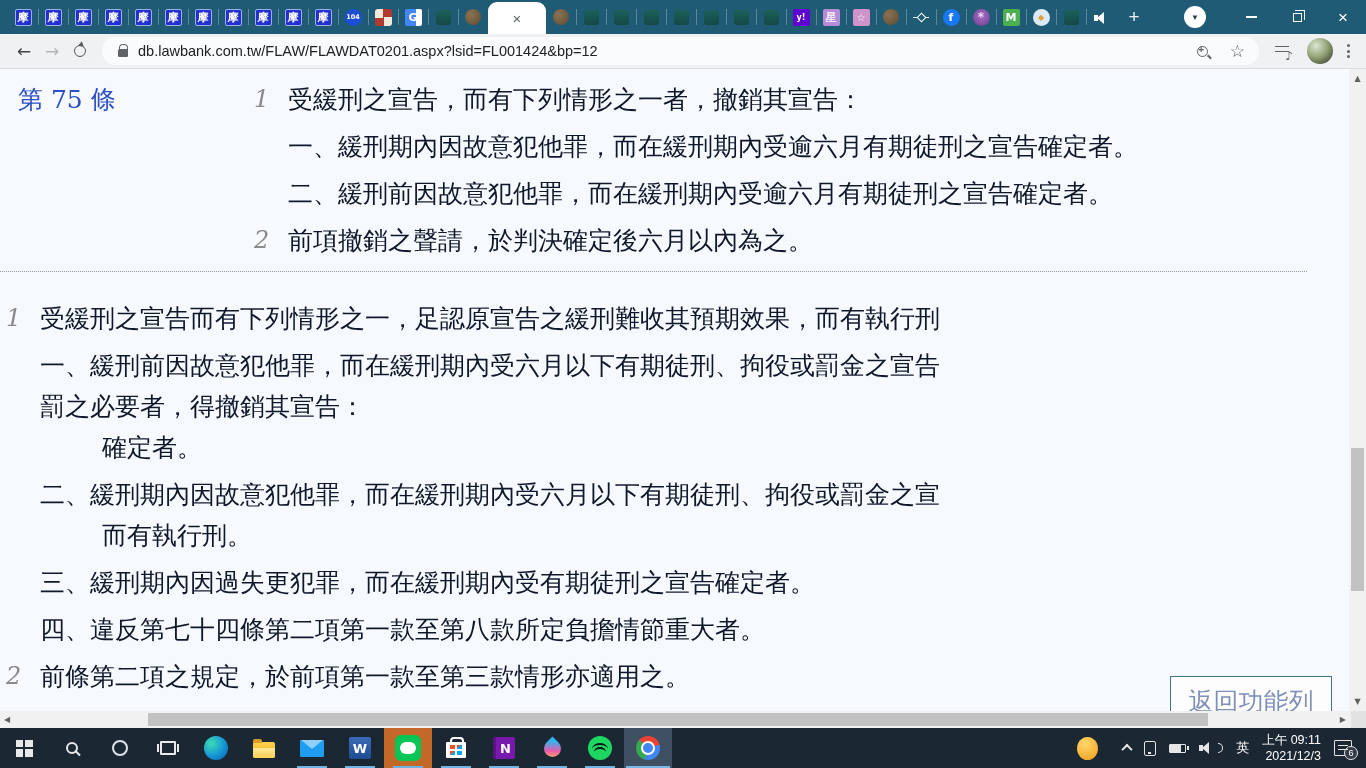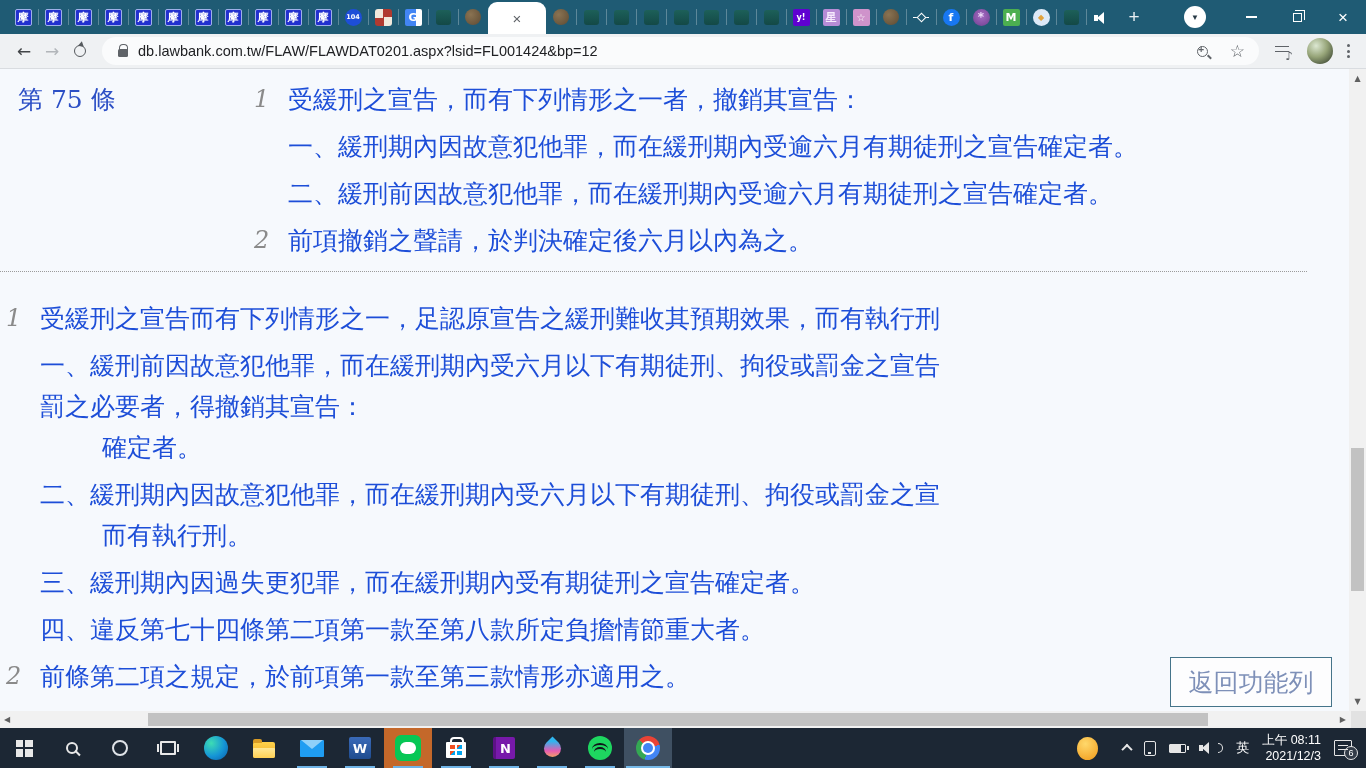--- a/index.html
+++ b/index.html
@@ -65,25 +65,25 @@
 .kebab{display:flex;flex-direction:column;gap:2.5px;margin:0 6px;flex:0 0 auto}
 .kebab i{width:3px;height:3px;border-radius:50%;background:#5f6368}
 
 
 .content{flex:0 0 642px;height:642px;position:relative;overflow:hidden;background:#f6f9fd;font-family:"DejaVu Serif","Liberation Serif",serif}
 .lawtext{padding-top:10px;width:1307px}
 .article{display:grid;grid-template-columns:248px 1fr}
 .art-no{display:block;color:#2c4fc5;font-size:25px;line-height:41px;padding-left:18px;white-space:nowrap}
 .para{display:grid;grid-template-columns:40px 1fr}
 .para-no{display:block;font-style:italic;color:#8a8a8a;font-size:24px;line-height:41px;padding-left:6px}
-.line{font-size:25px;line-height:41px;color:#1d4ed8;margin-bottom:6px;white-space:nowrap}
+.line{font-size:25px;line-height:41px;color:#0f172a;margin-bottom:6px;white-space:nowrap}
 .line.text-cont,.line.item-cont{margin-top:-6px}
 .line.item-cont{padding-left:62px}
 .divider{border-top:1px dotted #9b9b9b;margin:4px 0 26px 0}
-.return-btn{position:absolute;left:1170px;top:588px;width:162px;height:50px;background:#fdfdfe;border:1px solid #45748a;color:#7e90b8;font-size:25px;display:flex;align-items:center;justify-content:center;font-family:"DejaVu Serif","Liberation Serif",serif;cursor:pointer}
+.return-btn{position:absolute;left:1170px;top:607px;width:162px;height:50px;background:#fdfdfe;border:1px solid #45748a;color:#7e90b8;font-size:25px;display:flex;align-items:center;justify-content:center;font-family:"DejaVu Serif","Liberation Serif",serif;cursor:pointer}
 
 .vscroll{position:absolute;right:0;top:0;width:17px;height:642px;background:#f1f1f1}
 .vthumb{position:absolute;left:2px;right:2px;top:379px;height:143px;background:#c2c2c2}
 .sarrow{position:absolute;left:0;right:0;text-align:center;color:#606060;font-size:8px;font-family:"DejaVu Sans",sans-serif}
 .sarrow.up{top:5px}.sarrow.down{bottom:5px}
 .hscroll{flex:0 0 17px;height:17px;background:#f1f1f1;position:relative}
 .hthumb{position:absolute;left:148px;top:2px;height:13px;width:1060px;background:#c2c2c2}
 .harrow{position:absolute;top:1px;color:#606060;font-size:8px;font-family:"DejaVu Sans",sans-serif;line-height:15px}
 .harrow.left{left:4px}.harrow.right{right:20px}
 .corner{position:absolute;right:0;top:0;width:15px;height:17px;background:#e2e2e2}
@@ -409,21 +409,21 @@
       </div>
     <div class="tray">
       <span class="tray-orange"></span>
       <span class="caret-up"></span>
       <span class="tri-phone"></span>
       <span class="tri-battery"></span>
       <span class="tri-speaker"></span>
       <span class="tri-arc"></span>
       <span class="ime">英</span>
       <div class="clock">
-        <div>上午 08:11</div>
+        <div>上午 09:11</div>
         <div>2021/12/3</div>
       </div>
       <span class="notif">
         <span class="badge">6</span>
       </span>
     </div>
   </footer>
 
 </div>
 

